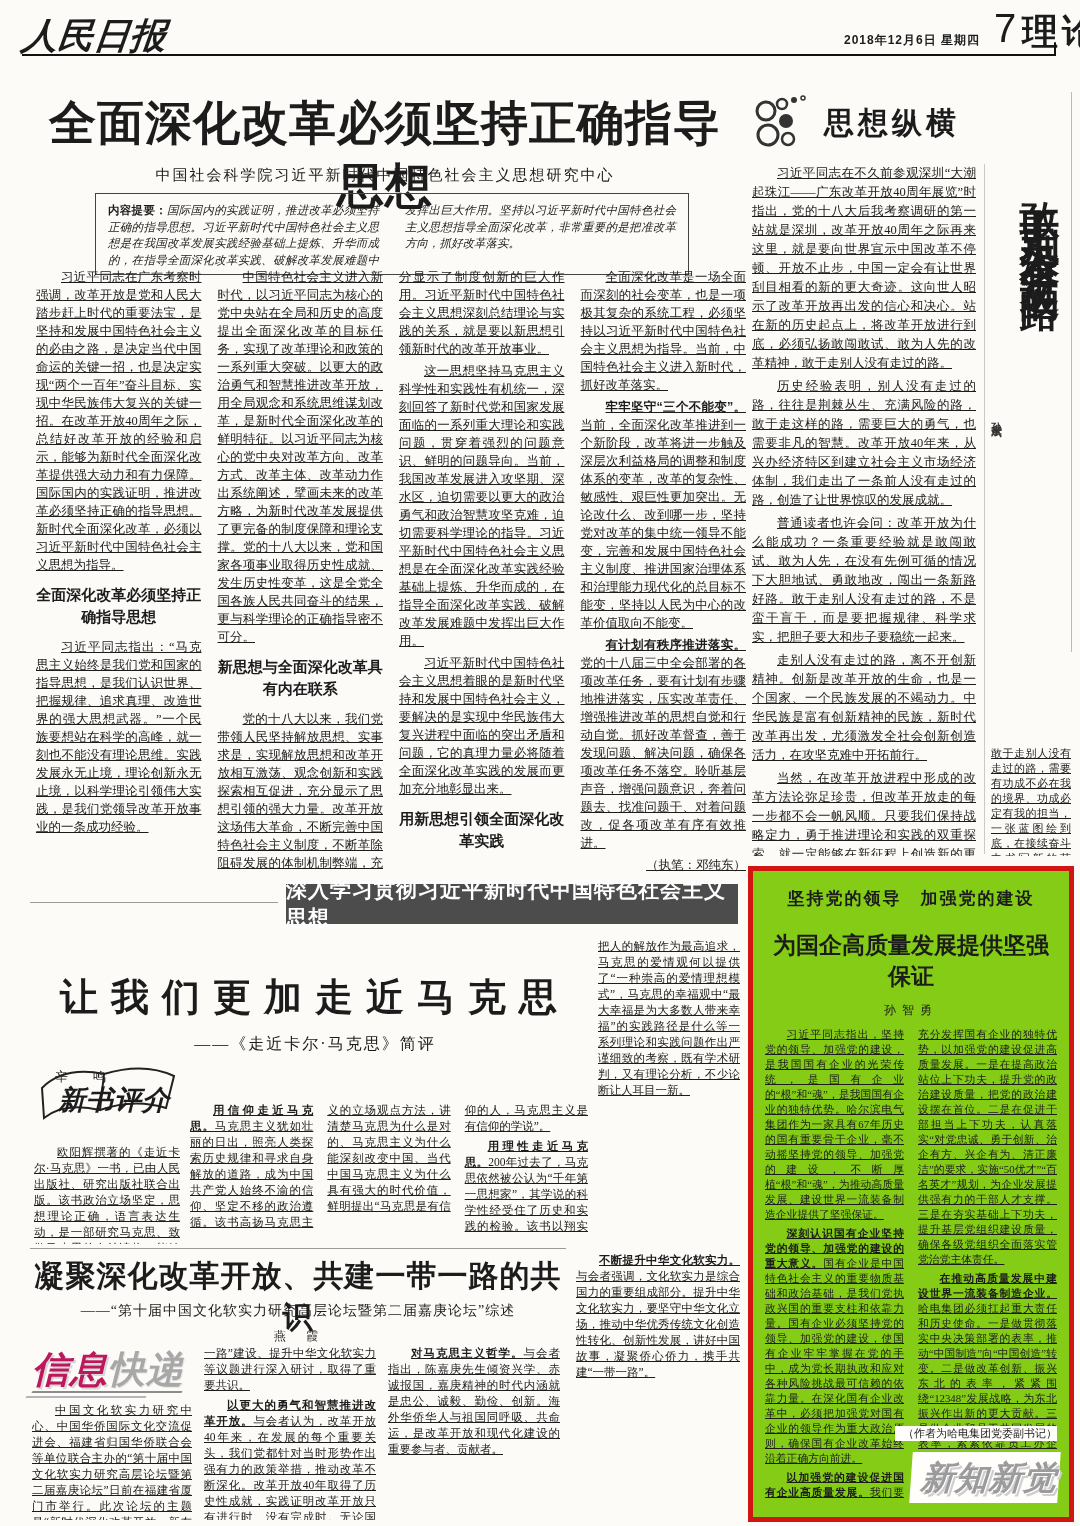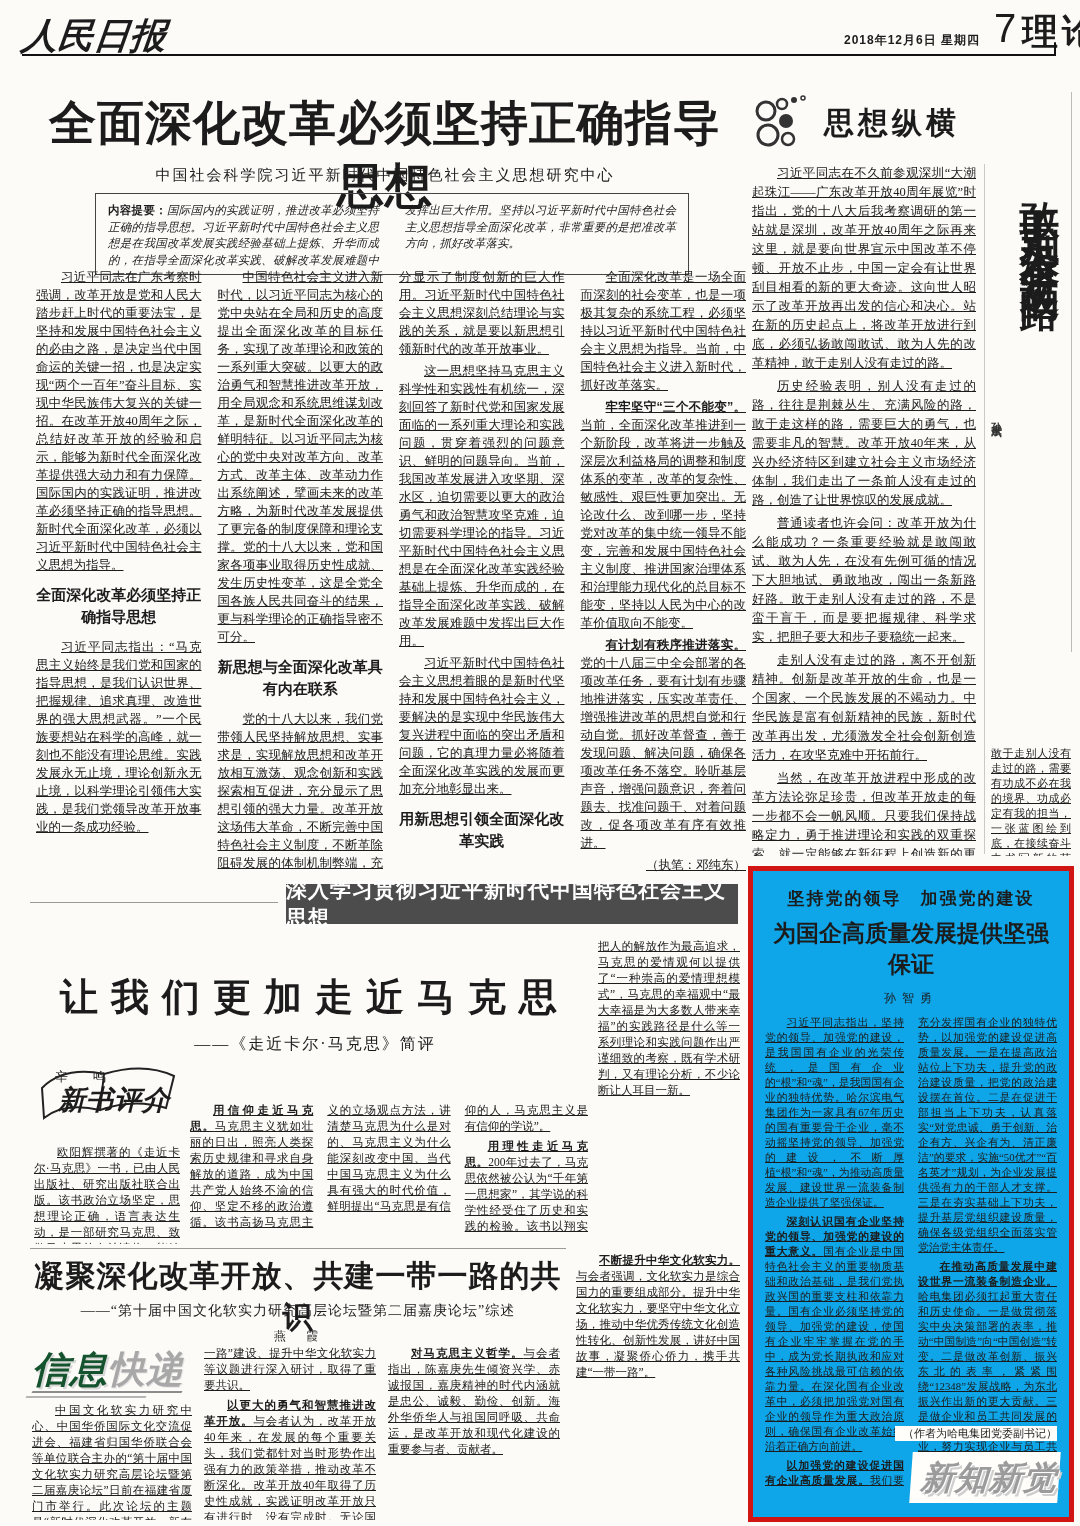--- a/index.html
+++ b/index.html
@@ -115,42 +115,42 @@
   <p style="text-indent:0;">把人的解放作为最高追求，马克思的爱情观何以提供了“一种崇高的爱情理想模式”，马克思的幸福观中“最大幸福是为大多数人带来幸福”的实践路径是什么等一系列理论和实践问题作出严谨细致的考察，既有学术研判，又有理论分析，不少论断让人耳目一新。</p>
 </div>
 
 <div class="abs" style="left:30px;top:1248px;width:536px;height:1px;background:#9a9a9a;"></div>
 
 <div class="abs" style="left:30px;top:1256px;width:536px;text-align:center;font-size:30px;font-weight:900;letter-spacing:1px;font-family:'Liberation Serif',serif;">凝聚深化改革开放、共建一带一路的共识</div>
 <div class="abs" style="left:30px;top:1302px;width:536px;text-align:center;font-size:14px;letter-spacing:1px;">——“第十届中国文化软实力研究高层论坛暨第二届嘉庚论坛”综述</div>
 <div class="abs" style="left:30px;top:1328px;width:536px;text-align:center;font-size:12px;letter-spacing:4px;">燕　霞</div>
 
 <div class="abs" style="left:32px;top:1345px;width:208px;height:52px;">
-  <span class="hei" style="font-size:37px;font-weight:900;font-style:italic;color:#14532d;letter-spacing:1px;text-shadow:2px 2px 0 #d8d8d8;">信息</span><span class="hei" style="font-size:37px;font-weight:900;font-style:italic;color:#a8a8a8;letter-spacing:1px;text-shadow:1px 1px 0 #e5e5e5;">快递</span>
+  <span class="hei" style="font-size:37px;font-weight:900;font-style:italic;color:#be185d;letter-spacing:1px;text-shadow:2px 2px 0 #d8d8d8;">信息</span><span class="hei" style="font-size:37px;font-weight:900;font-style:italic;color:#a8a8a8;letter-spacing:1px;text-shadow:1px 1px 0 #e5e5e5;">快递</span>
   <div style="position:absolute;left:0;top:46px;width:150px;height:2px;background:#8c8c8c;transform:skewX(-30deg);"></div>
   <div style="position:absolute;left:-6px;top:51px;width:120px;height:2px;background:#b5b5b5;transform:skewX(-30deg);"></div>
 </div>
 
 <div class="abs just cols" style="left:32px;top:1402px;width:160px;height:118px;font-size:11.5px;line-height:16px;">
   <p>中国文化软实力研究中心、中国华侨国际文化交流促进会、福建省归国华侨联合会等单位联合主办的“第十届中国文化软实力研究高层论坛暨第二届嘉庚论坛”日前在福建省厦门市举行。此次论坛的主题是“新时代深化改革开放，新友谊共建‘一带一路’”。参加论坛的专家学者围绕新时代与改革开放、嘉庚精神的时代内涵、海外华侨华人与“一带</p>
 </div>
 <div class="abs just cols" style="left:204px;top:1345px;width:172px;height:175px;font-size:11.5px;line-height:16px;">
   <p style="text-indent:0;">一路”建设、提升中华文化软实力等议题进行深入研讨，取得了重要共识。</p>
   <p><span class="lead">以更大的勇气和智慧推进改革开放。</span><span>与会者认为，改革开放40年来，在发展的每个重要关头，我们党都针对当时形势作出强有力的政策举措，推动改革不断深化。改革开放40年取得了历史性成就，实践证明改革开放只有进行时、没有完成时。无论国际国内形势如何变化，都要坚定不移深化改革开放。进入新时代，必须承担历史责任，以更大的勇气和智慧推进全面深化改革开放，推动高质量发展。</span></p>
 </div>
 <div class="abs just cols" style="left:388px;top:1345px;width:172px;height:175px;font-size:11.5px;line-height:16px;">
   <p><span class="lead">对马克思主义哲学。</span><span data_bind="">与会者指出，陈嘉庚先生倾资兴学、赤诚报国，嘉庚精神的时代内涵就是忠公、诚毅、勤俭、创新。海外华侨华人与祖国同呼吸、共命运，是改革开放和现代化建设的重要参与者、贡献者。</span></p>
 </div>
 <div class="abs just cols" style="left:576px;top:1252px;width:164px;height:268px;font-size:11.5px;line-height:16px;">
   <p><span class="lead">不断提升中华文化软实力。</span><span>与会者强调，文化软实力是综合国力的重要组成部分。提升中华文化软实力，要坚守中华文化立场，推动中华优秀传统文化创造性转化、创新性发展，讲好中国故事，凝聚侨心侨力，携手共建“一带一路”。</span></p>
 </div>
 
-<div class="abs" style="left:748px;top:866px;width:326px;height:656px;border:5px solid #d01513;background:#0ea5e9;box-sizing:border-box;padding:10px 12px;overflow:hidden;">
+<div class="abs" style="left:748px;top:866px;width:326px;height:656px;border:5px solid #d01513;background:#84cc16;box-sizing:border-box;padding:10px 12px;overflow:hidden;">
   <div style="text-align:center;font-size:17px;font-weight:bold;letter-spacing:2px;margin-top:6px;">坚持党的领导　加强党的建设</div>
-  <div class="hei" style="text-align:center;font-size:23px;font-weight:900;margin-top:8px;">为国企高质量发展提供坚强保证</div>
+  <div class="hei" style="text-align:center;font-size:23px;font-weight:900;margin-top:20px;">为国企高质量发展提供坚强保证</div>
   <div style="text-align:center;font-size:12px;letter-spacing:6px;margin:10px 0 8px 0;">孙智勇</div>
 
   <div class="just cols" style="column-count:2;column-gap:14px;font-size:10.8px;line-height:15px;height:498px;">
     <p>习近平同志指出，坚持党的领导、加强党的建设，是我国国有企业的光荣传统，是国有企业的“根”和“魂”，是我国国有企业的独特优势。哈尔滨电气集团作为一家具有67年历史的国有重要骨干企业，毫不动摇坚持党的领导、加强党的建设，不断厚植“根”和“魂”，为推动高质量发展、建设世界一流装备制造企业提供了坚强保证。</p>
     <p><span class="lead">深刻认识国有企业坚持党的领导、加强党的建设的重大意义。</span><span>国有企业是中国特色社会主义的重要物质基础和政治基础，是我们党执政兴国的重要支柱和依靠力量。国有企业必须坚持党的领导、加强党的建设，使国有企业牢牢掌握在党的手中，成为党长期执政和应对各种风险挑战最可信赖的依靠力量。在深化国有企业改革中，必须把加强党对国有企业的领导作为重大政治原则，确保国有企业改革始终沿着正确方向前进。</span></p>
     <p><span class="lead">以加强党的建设促进国有企业高质量发展。</span><span>我们要充分发挥国有企业的独特优势，以加强党的建设促进高质量发展。一是在提高政治站位上下功夫，提升党的政治建设质量，把党的政治建设摆在首位。二是在促进干部担当上下功夫，认真落实“对党忠诚、勇于创新、治企有方、兴企有为、清正廉洁”的要求，实施“50优才”“百名英才”规划，为企业发展提供强有力的干部人才支撑。三是在夯实基础上下功夫，提升基层党组织建设质量，确保各级党组织全面落实管党治党主体责任。</span></p>
     <p><span class="lead">在推动高质量发展中建设世界一流装备制造企业。</span><span>哈电集团必须扛起重大责任和历史使命。一是做贯彻落实中央决策部署的表率，推动“中国制造”向“中国创造”转变。二是做改革创新、振兴东北的表率，紧紧围绕“12348”发展战略，为东北振兴作出新的更大贡献。三是做企业和员工共同发展的表率，紧紧依靠员工办企业，努力实现企业与员工共同发展。</span></p>
   </div>
 
   <div style="position:absolute;right:12px;bottom:76px;font-size:11px;background:#fffefb;padding-left:8px;">（作者为哈电集团党委副书记）</div>

